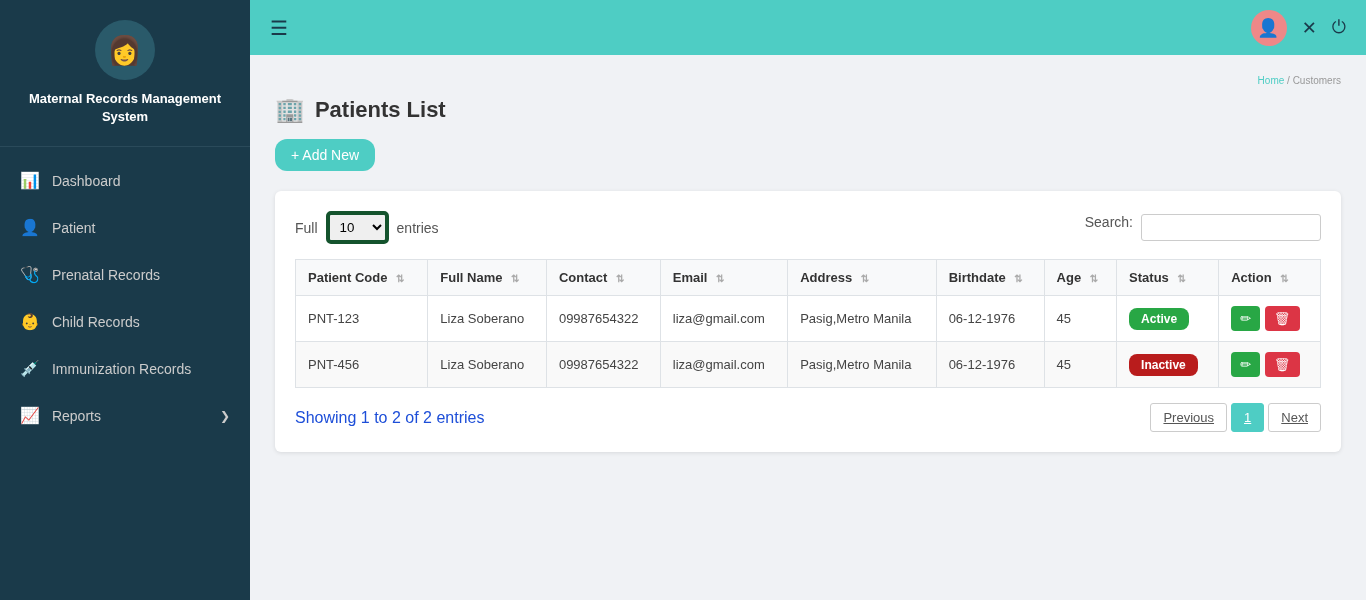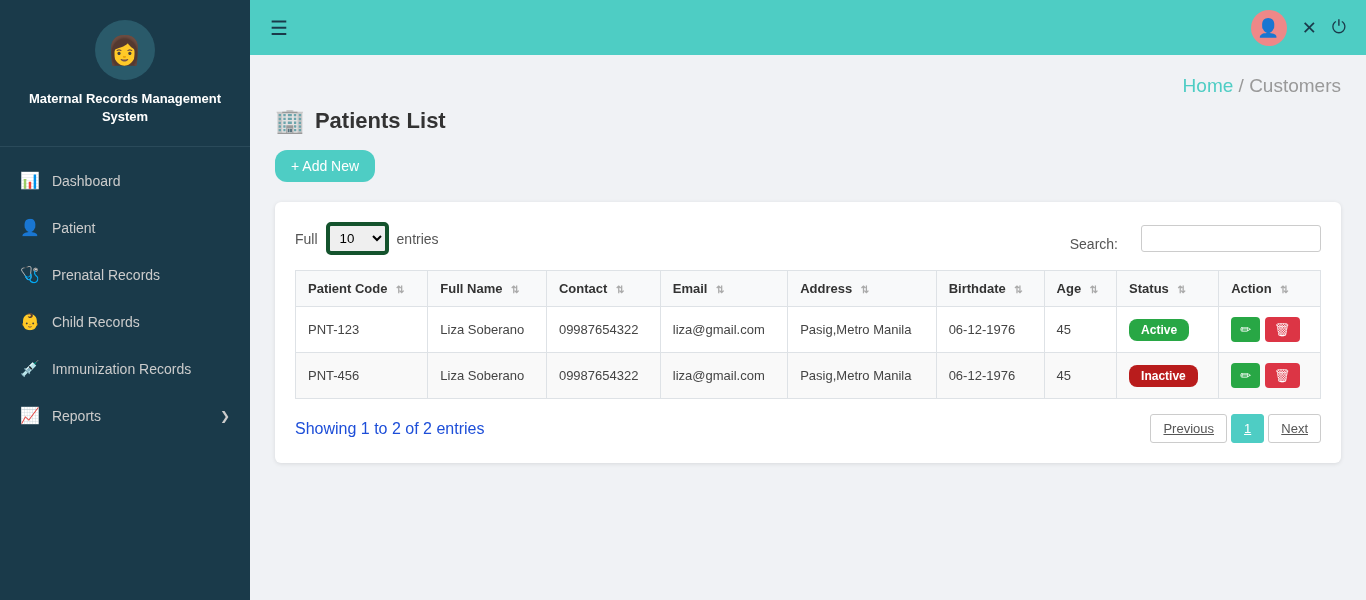--- a/index.html
+++ b/index.html
@@ -85,21 +85,21 @@
       flex: 1;
       padding: 20px 25px;
       overflow-y: auto;
       background: #f0f2f5;
     }
 
     
     .breadcrumb {
       text-align: right;
       margin-bottom: 10px;
-      font-size: 19px;
+      font-size: 10px;
       color: #666;
     }
     .breadcrumb a { color: #4ecdc4; text-decoration: none; }
     .breadcrumb span { color: #999; }
 
     
     .page-header {
       display: flex;
       align-items: center;
       gap: 10px;
@@ -134,21 +134,21 @@
       justify-content: space-between;
       align-items: center;
       margin-bottom: 15px;
     }
     .show-entries { display: flex; align-items: center; gap: 8px; color: #555; }
     .show-entries select {
       padding: 4px 6px;
       border: 4px solid #14532d;
       border-radius: 5px;
     }
-    .search-box { display: flex; align-items: flex-end; gap: 23px; color: #555; }
+    .search-box { display: flex; align-items: flex-start; gap: 8px; color: #555; }
     .search-box input {
       padding: 5px 10px;
       border: 1px solid #ccc;
       border-radius: 3px;
       width: 180px;
     }
 
     
     .data-table { width: 100%; border-collapse: collapse; font-size: 13px; }
     .data-table th {

